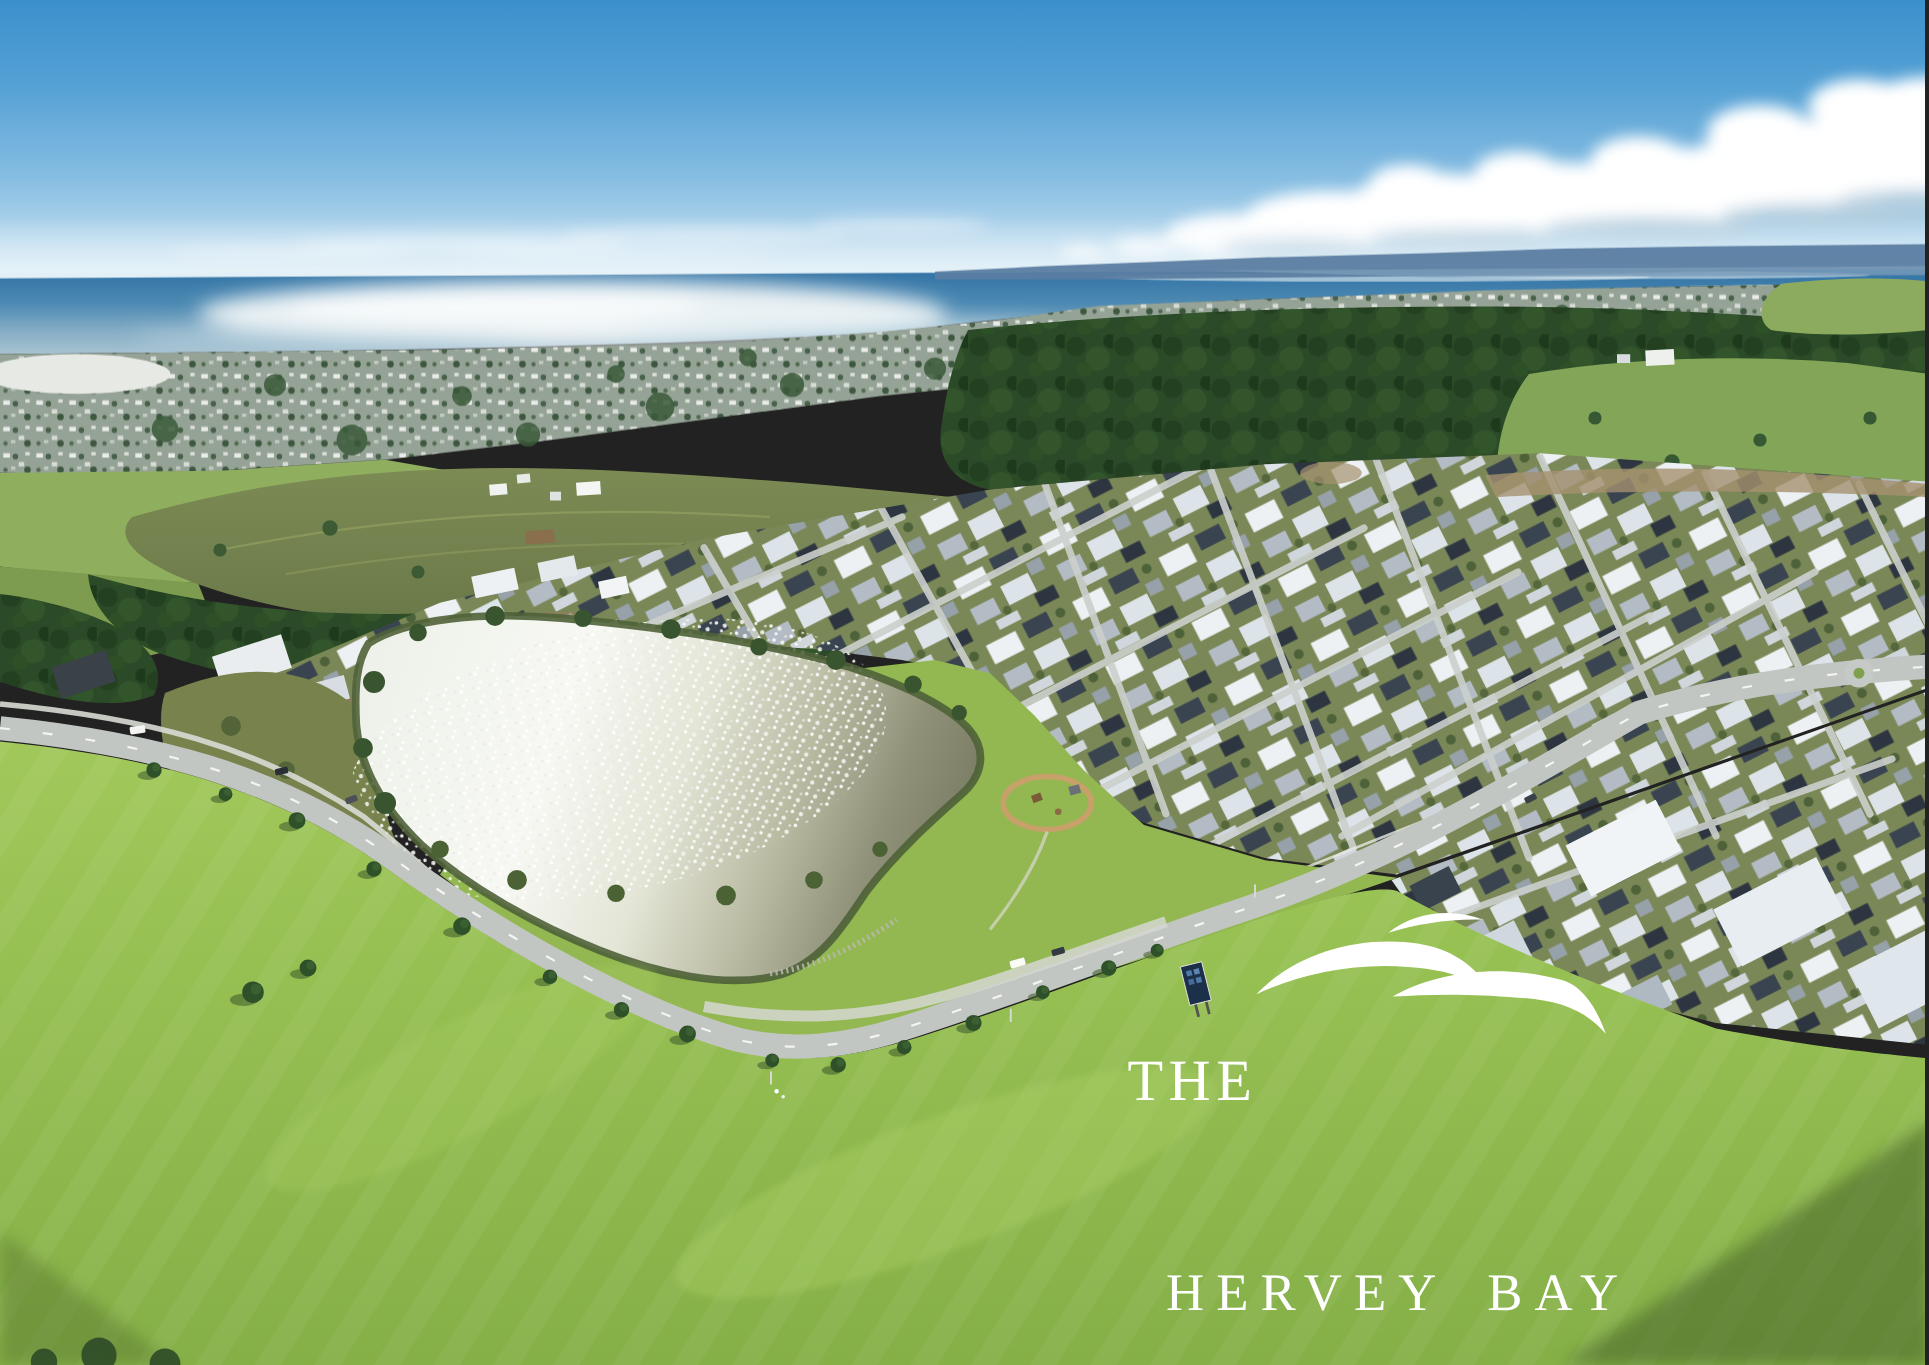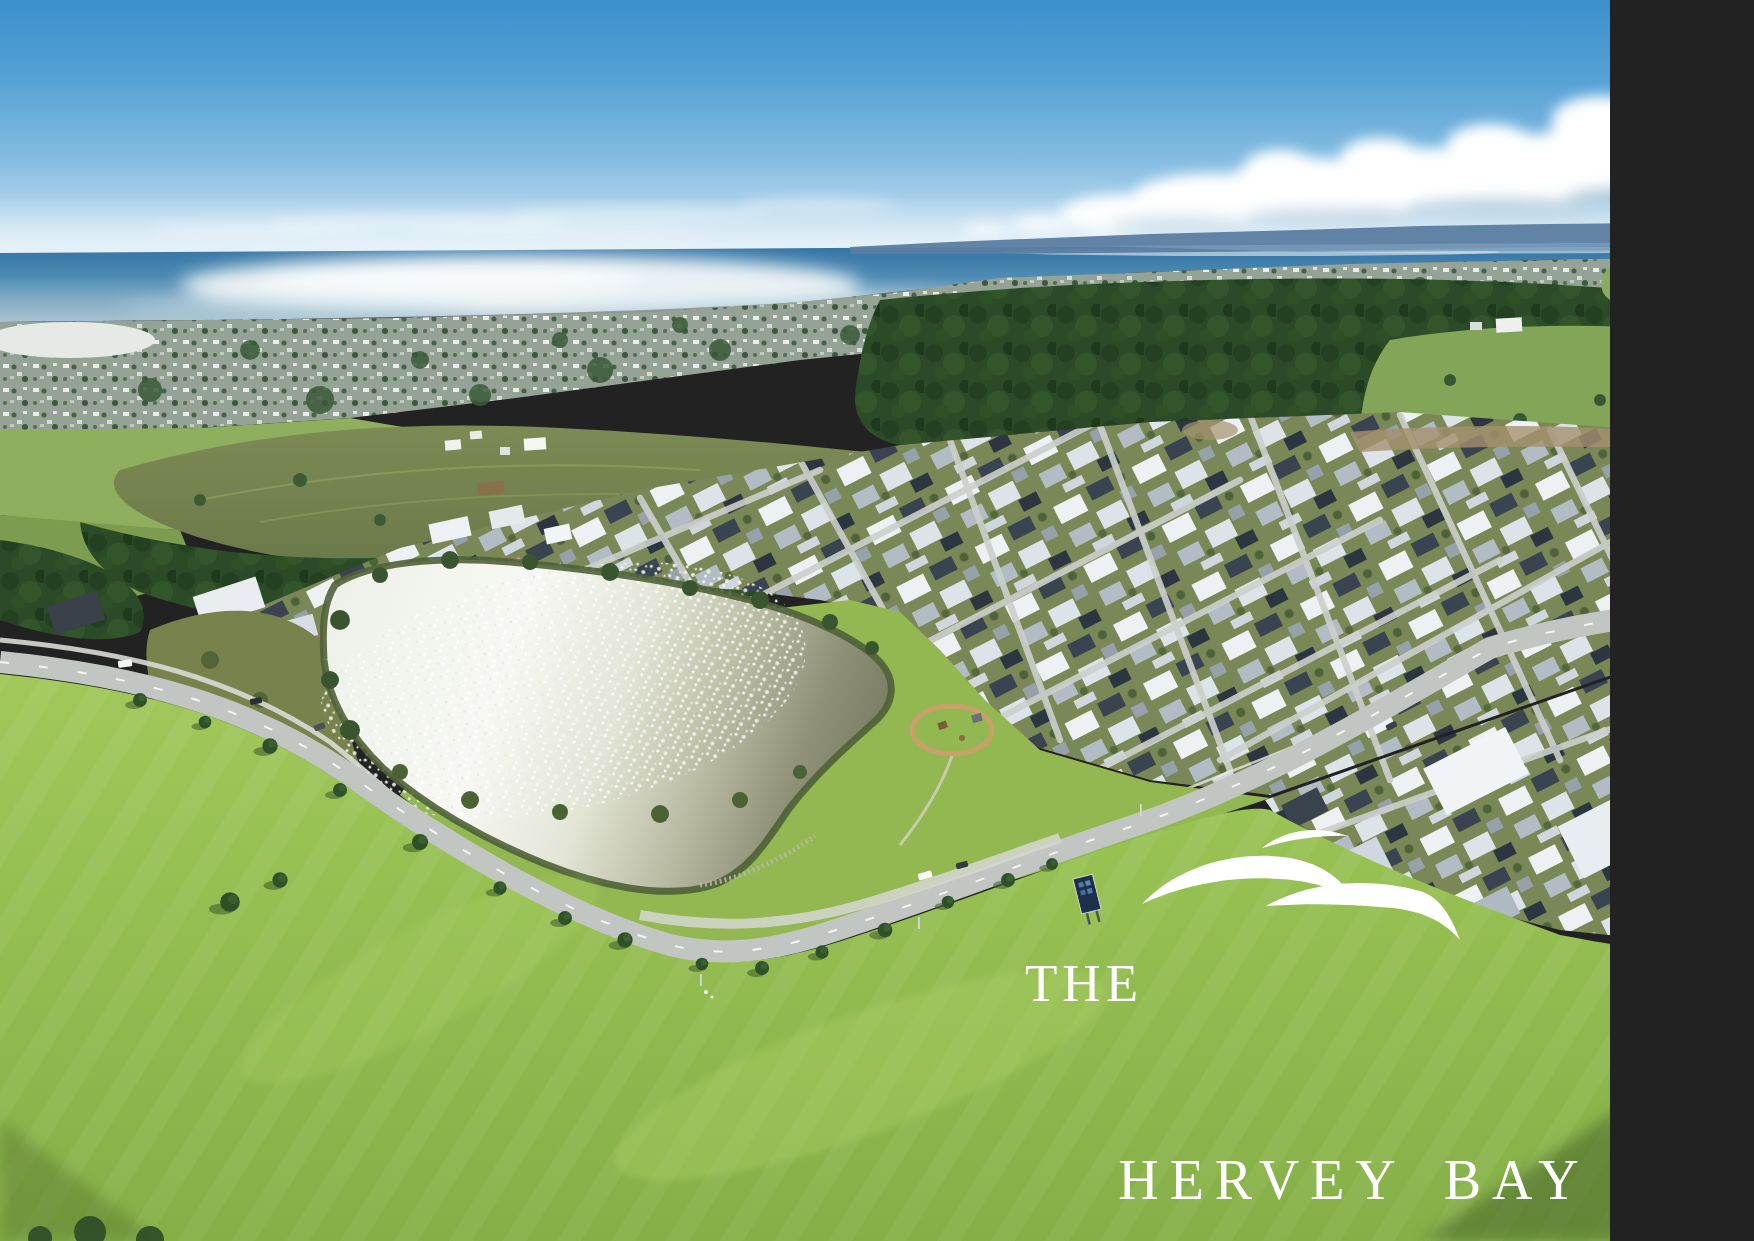--- a/index.html
+++ b/index.html
@@ -1,28 +1,28 @@
 <!DOCTYPE html>
 <html><head>
 <meta charset="utf-8">
 <style>
   html,body{margin:0;padding:0;background:#222;}
   .stage{
-    position:relative;width:1610px;height:1241px;overflow:hidden;
+    position:relative;width:1750px;height:1241px;overflow:hidden;
     font-family:"Liberation Serif", serif;
   }
   .stage svg.scene{position:absolute;left:0;top:0;width:1754px;height:1241px;display:block;}
   .logo{position:absolute;left:0;top:0;width:100%;height:100%;pointer-events:none;}
   .logo .word{
     position:absolute;color:#ffffff;white-space:nowrap;line-height:1;
     transform:translateX(-50%);text-align:center;font-weight:400;
   }
   .word-the{left:1084px;top:957px;font-size:53px;letter-spacing:5px;}
   .word-springs{left:1302px;top:993px;font-size:132px;letter-spacing:8px;}
-  .word-place{left:1354px;top:1152px;font-size:56px;letter-spacing:11px;word-spacing:14px;}
+  .word-place{left:1271px;top:1152px;font-size:48px;letter-spacing:11px;word-spacing:14px;}
   .waves{position:absolute;left:1140px;top:824px;width:322px;height:122px;}
 </style>
 </head>
 <body>
 
 <div class="stage">
 
 <svg class="scene" viewBox="0 0 1754 1241" xmlns="http://www.w3.org/2000/svg">
   <defs>
     <linearGradient id="skyG" x1="0" y1="0" x2="0" y2="1">

